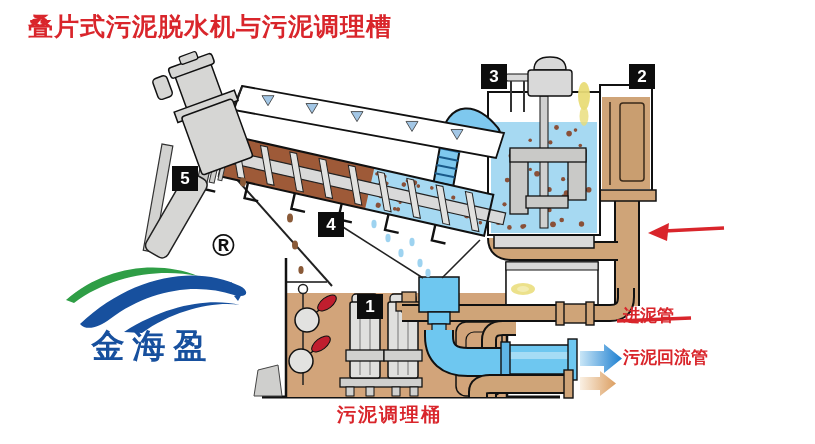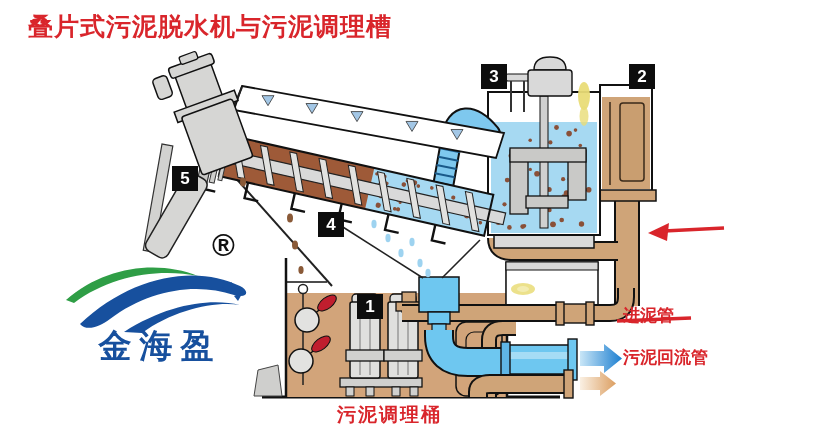--- a/index.html
+++ b/index.html
@@ -11,21 +11,21 @@
   .floc{left:536px;top:31px;font-size:17px;}
   .ret{left:652px;top:203px;font-size:17px;}
   .inlet{left:623px;top:304px;font-size:17px;}
   .filt{left:623px;top:346px;font-size:17px;}
   .tanklbl{left:337px;top:402px;font-size:19px;letter-spacing:2px;}
   .marker{position:absolute;width:26px;height:25px;background:#0d0d0d;color:#fff;
           display:flex;align-items:center;justify-content:center;
           font-size:17px;font-weight:bold;}
   .m1{left:357px;top:294px;} .m2{left:629px;top:64px;} .m3{left:481px;top:64px;}
   .m4{left:318px;top:212px;} .m5{left:172px;top:166px;}
-  .logo{position:absolute;left:55px;top:250px;width:210px;height:140px;}
+  .logo{position:absolute;left:48px;top:250px;width:210px;height:140px;}
   .logo-cn{position:absolute;left:0;top:74px;width:210px;text-align:center;
            color:#17509e;font-size:33px;font-weight:bold;letter-spacing:8px;}
   .logo-en{position:absolute;left:0;top:112px;width:210px;text-align:center;
            color:#17509e;font-size:13px;font-weight:bold;letter-spacing:4px;}
   .rmark{position:absolute;left:212px;top:228px;color:#111;font-size:31px;font-weight:bold;}
 </style>
 </head>
 <body>
 
 <div class="stage">

